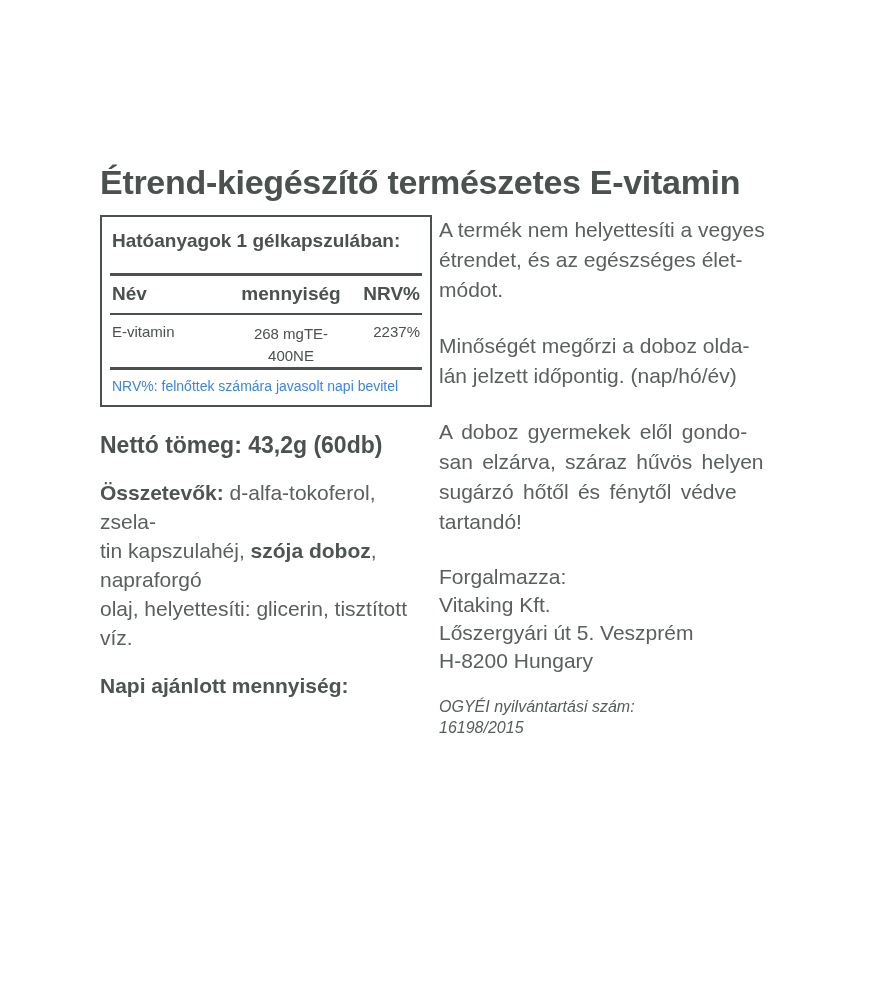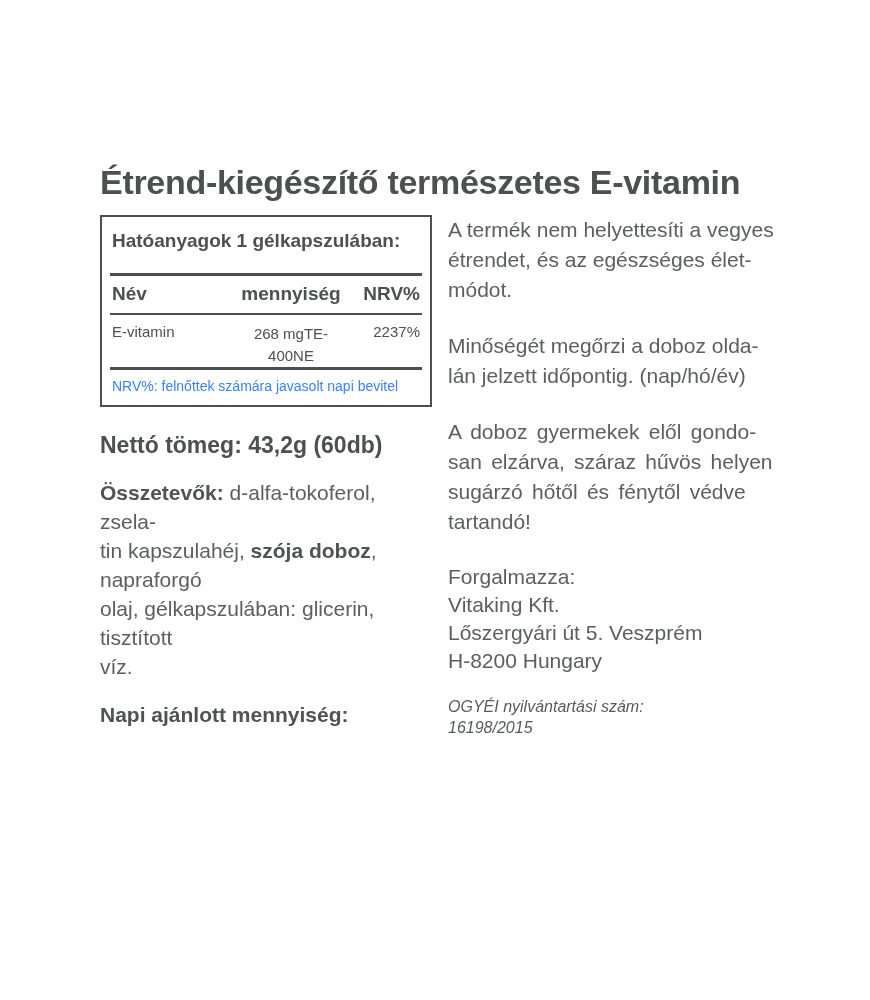--- a/index.html
+++ b/index.html
@@ -21,21 +21,21 @@
   .page-title {
     font-size: 34px;
     font-weight: bold;
     color: #4a514f;
     letter-spacing: -0.3px;
     margin: 0 0 13px 0;
     white-space: nowrap;
   }
   .columns { display: flex; align-items: flex-start; }
   .col-left  { width: 332px; flex: 0 0 332px; }
-  .col-right { width: 332px; flex: 0 0 332px; margin-left: 16px; }
+  .col-right { width: 332px; flex: 0 0 332px; margin-left: 7px; }
 
   
   .supp-table {
     border: 2px solid #4a514f;
     color: #4a514f;
     background: #ffffff;
   }
   .supp-header {
     font-weight: bold;
     font-size: 19px;
@@ -133,21 +133,21 @@
             <span class="cell-nrv">2237%</span>
           </div>
           <div class="rule thick"></div>
           <div class="supp-footnote">NRV%: felnőttek számára javasolt napi bevitel</div>
         </div>
 
         <div class="net-weight">Nettó tömeg: 43,2g (60db)</div>
 
         <div class="ingredients"><span class="bold">Összetevők:</span><span> d-alfa-tokoferol, zsela-
 tin kapszulahéj, </span><span class="bold">szója doboz</span><span>, napraforgó
-olaj, gélkapszulában: glicerin, tisztított
+olaj, helyettesíti: glicerin, tisztított
 víz.</span></div>
 
         <div class="dose-heading">Napi ajánlott mennyiség:</div>
 
       </div>
 
       <div class="col-right">
         <div class="para">A termék nem helyettesíti a vegyes
 étrendet, és az egészséges élet-
 módot.</div>

